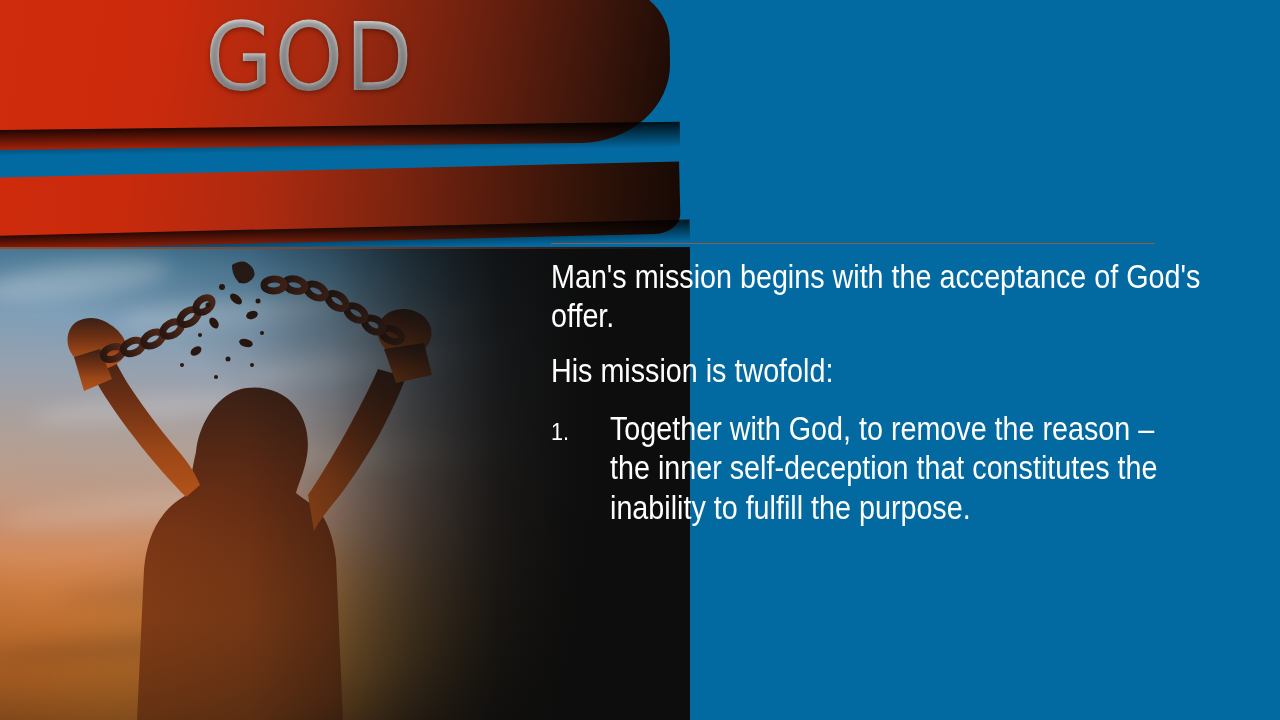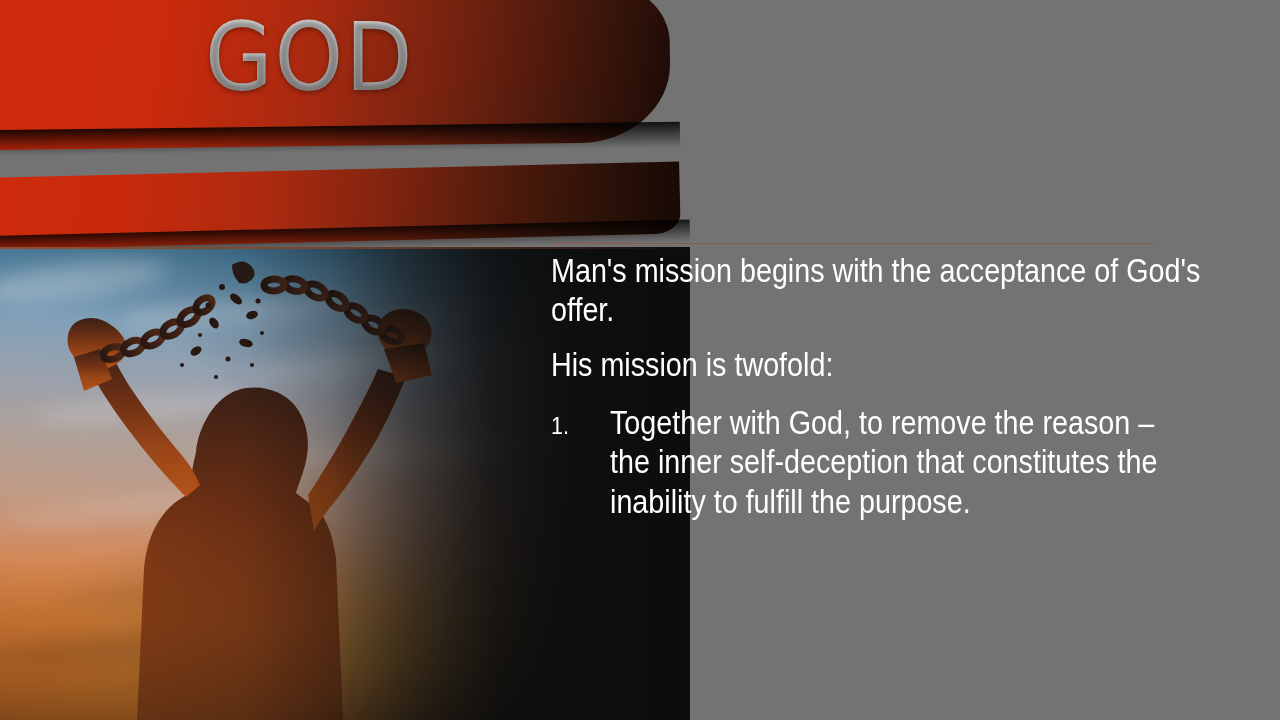--- a/index.html
+++ b/index.html
@@ -6,21 +6,21 @@
   html, body {
     margin: 0;
     padding: 0;
     background: #000;
   }
   .slide {
     position: relative;
     width: 1280px;
     height: 720px;
     overflow: hidden;
-    background: #737373;
+    background: #0369a1;
     font-family: "Liberation Sans", sans-serif;
     -webkit-font-smoothing: antialiased;
   }
 
   
   .banner-top {
     position: absolute;
     left: -20px;
     top: -14px;
     width: 690px;
@@ -186,21 +186,21 @@
   }
   .heading-rule {
     position: absolute;
     left: 551px;
     top: 243px;
     width: 604px;
     height: 1px;
     background: #8d5b49;
   }
 
-  .body { position: absolute; left: 551px; top: 252px; width: 712px; }
+  .body { position: absolute; left: 551px; top: 258px; width: 712px; }
 
   .para {
     color: #ffffff;
     font-size: 33px;
     line-height: 1.18;
     font-weight: 400;
     transform: scaleX(0.87);
     transform-origin: left top;
     width: 818px;
     margin: 0 0 16px 0;

